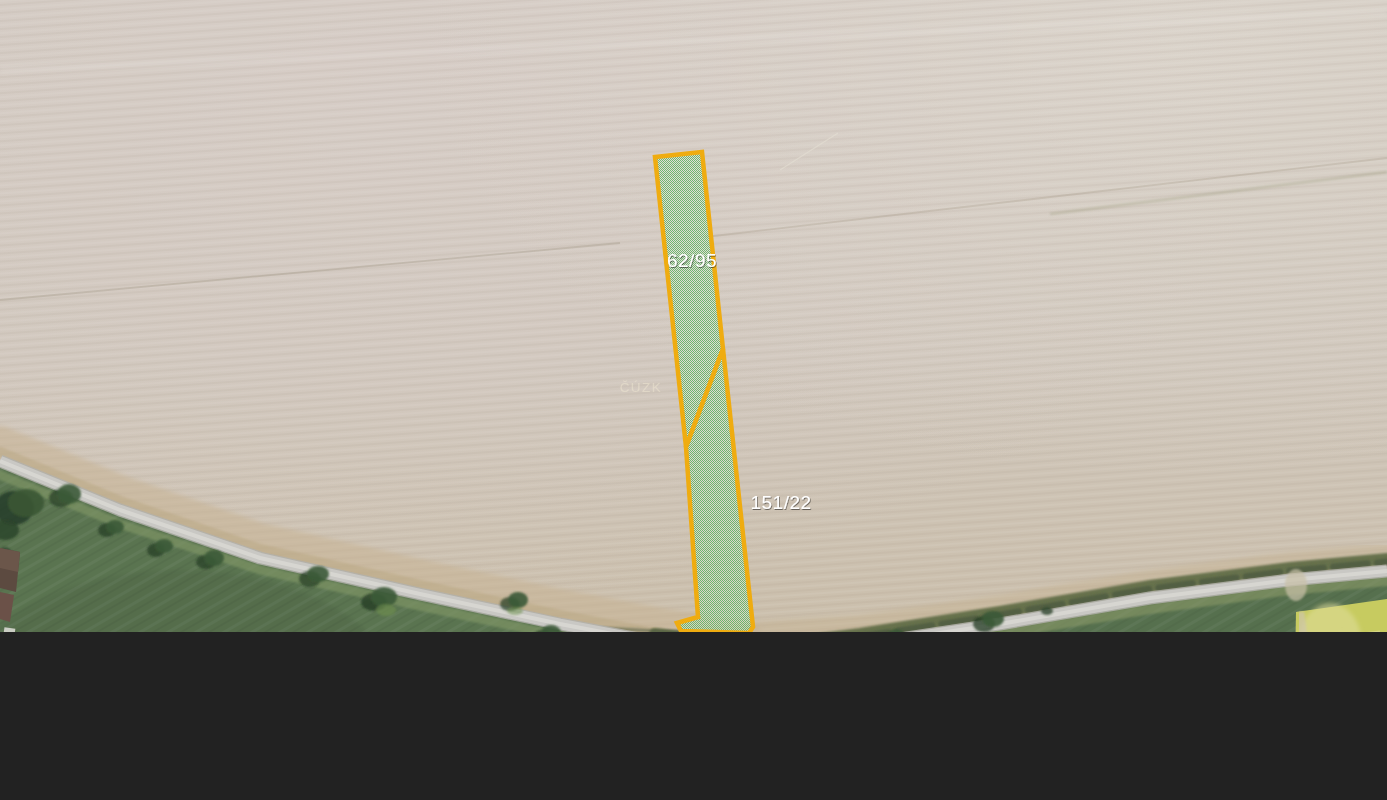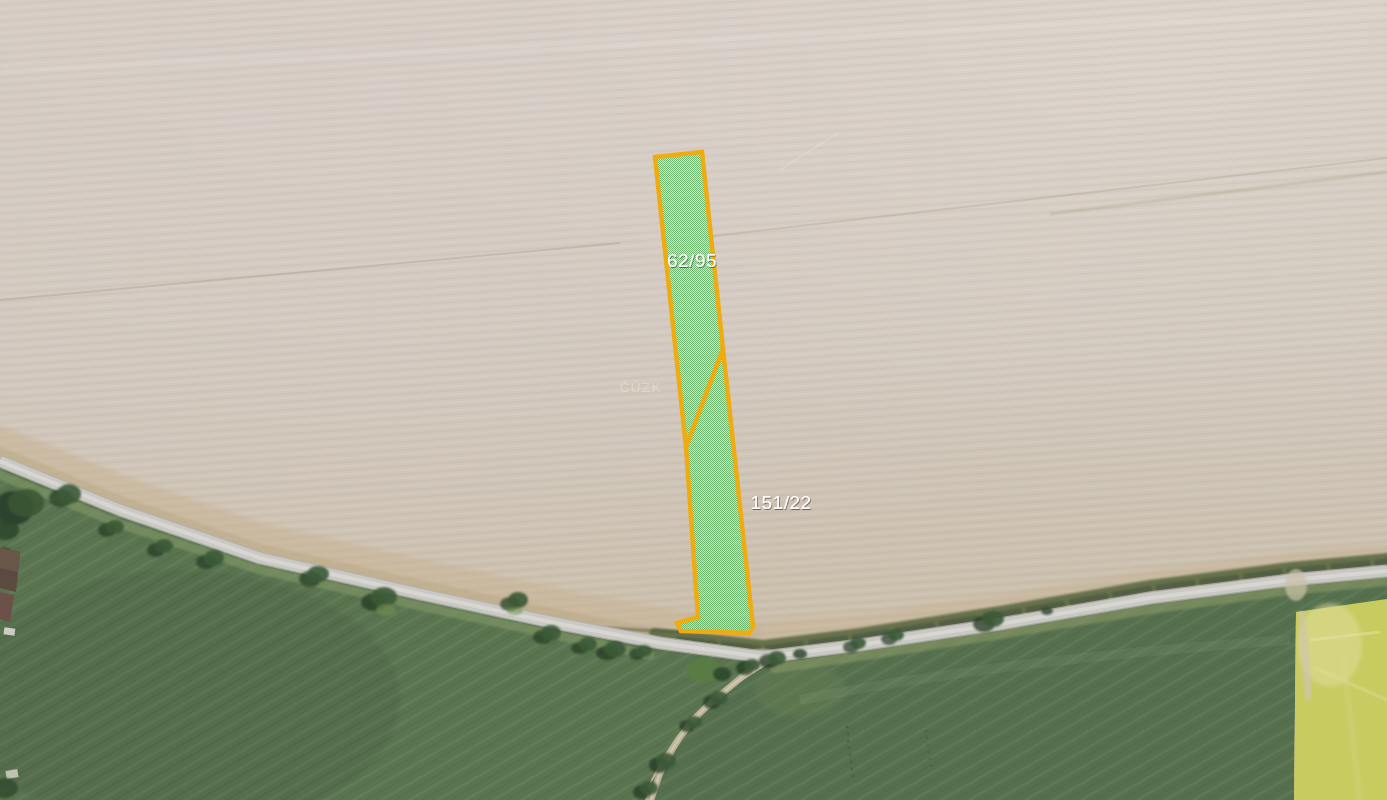--- a/index.html
+++ b/index.html
@@ -1,17 +1,17 @@
 <!DOCTYPE html>
 <html style="--parcel-border: #EFAC10; --parcel-fill-dot: #5AAF5F; --parcel-label: #FFFFFF; --field-bare: #D0C7BC; --field-grass-left: #5A7450; --field-grass-right: #56704E; --field-rapeseed: #C7CB60; --road: #C9C8C4;"><head>
 <meta charset="utf-8">
 <style>
   html,body{margin:0;padding:0;background:#222;}
   #stage{
-    position:relative;width:1387px;height:800px;overflow:hidden;
+    position:relative;width:1387px;height:632px;overflow:hidden;
     font-family:"Liberation Sans", sans-serif;
   }
   #stage svg{position:absolute;inset:0;display:block;}
   .parcel{
     fill:url(#parcelFill);
     stroke:var(--parcel-border,#EFAC10);
     stroke-width:4.5;
     stroke-linejoin:miter;
   }
   .parcel-label{

